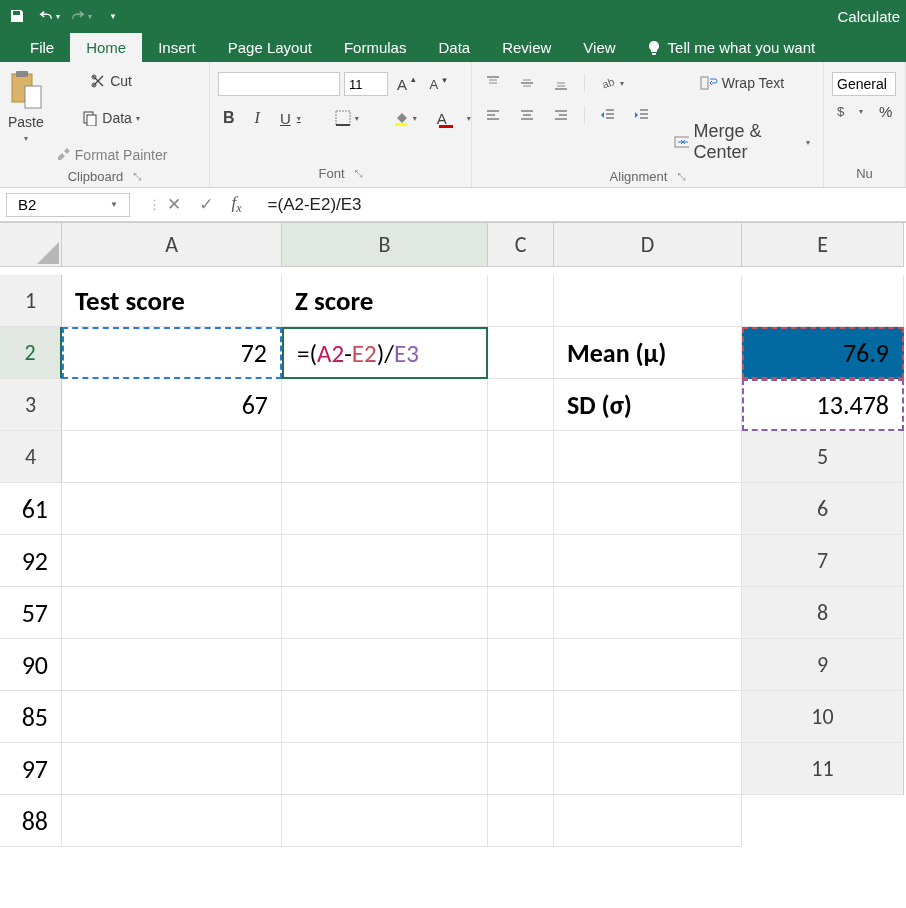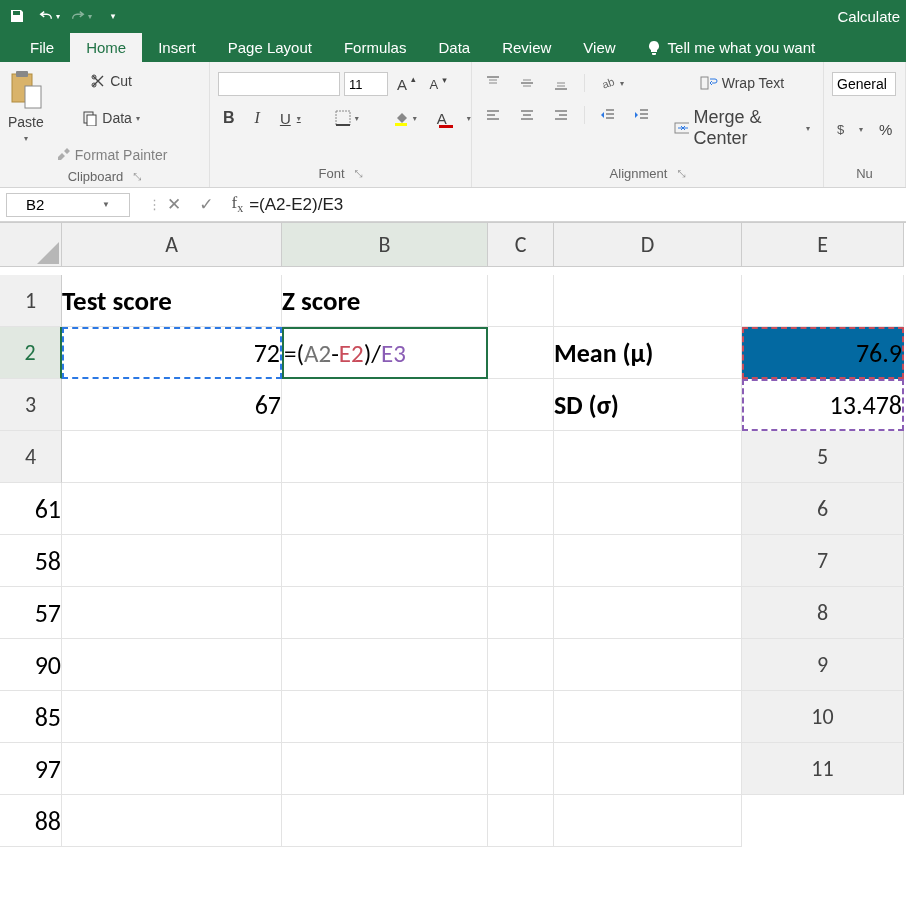--- a/index.html
+++ b/index.html
@@ -23,46 +23,46 @@
   .vstack { display: flex; flex-direction: column; gap: 4px; }
   .hstack { display: flex; align-items: center; gap: 4px; }
   .btn-s { padding: 2px 4px; border: 1px solid transparent; display: flex; align-items: center; justify-content: center; gap: 4px; cursor: pointer; color: #444; }
   .caret { font-size: 8px; color: #666; }
   .sep { width: 1px; background: #e0e0e0; align-self: stretch; margin: 2px 2px; }
   .fontname { width: 122px; height: 24px; border: 1px solid #c9c9c9; background: #fff; font-size: 13px; padding: 2px 4px; }
   .fontsize { width: 44px; height: 24px; border: 1px solid #c9c9c9; background: #fff; font-size: 13px; padding: 2px 4px; text-align: left; }
   .numfmt { width: 64px; height: 24px; border: 1px solid #c9c9c9; background: #fff; padding: 2px 4px; font-size: 14px; }
   
   .fxrow { display: flex; align-items: center; height: 34px; border-bottom: 1px solid #d4d4d4; }
-  .namebox { width: 124px; border: 1px solid #c9c9c9; background: #fff; padding: 2px 19px; margin: 4px 8px 4px 6px; display: flex; align-items: center; height: 24px; font-size: 15px;}
+  .namebox { width: 124px; border: 1px solid #c9c9c9; background: #fff; padding: 2px 11px; margin: 4px 8px 4px 6px; display: flex; align-items: center; height: 24px; font-size: 15px;}
   .namebox .dd { margin-left: auto; font-size: 8px; color: #666; }
   .fxdots { color: #a8a8a8; margin: 0 6px 0 10px; }
   .fxbtns { display: flex; align-items: center; gap: 18px; color: #888; font-size: 15px; }
-  .fxlabel { font-family: "Times New Roman", serif; font-size: 17px; margin: 0 0 0 18px; color: #555;}
+  .fxlabel { font-style: italic; font-family: "Times New Roman", serif; font-size: 17px; margin: 0 20px 0 18px; color: #555;}
   .formulabar { flex: 1; padding: 2px 6px; font-size: 17px; color: #222; border: none; outline: none;}
   
   .grid { display: grid; grid-template-columns: 62px 220px 206px 66px 188px 162px; grid-auto-rows: 52px; font-size: 26px; font-family: Calibri, sans-serif; border-top: 1px solid #ccc; }
   .headrow { display: contents; }
   .corner { background: #f0f0f0; border-right: 1px solid #ccc; border-bottom: 1px solid #ccc; height: 44px; position: relative; }
   .corner::after { content: ""; position: absolute; right: 2px; bottom: 2px; width: 0; height: 0; border-left: 22px solid transparent; border-bottom: 22px solid #b7b7b7; }
   .ch { background: #f0f0f0; border-right: 1px solid #ccc; border-bottom: 1px solid #ccc; text-align: center; font-size: 22px; color: #444; height: 44px; display: flex; align-items: center; justify-content: center; }
   .ch.activecol { background: #e1e8e1; }
   .rh { background: #f0f0f0; border-right: 1px solid #ccc; border-bottom: 1px solid #e3e3e3; text-align: center; font-size: 22px; color: #444; display: flex; align-items: center; justify-content: center; }
   .rh.activerow { background: #e1e8e1; color: #217346; border-right: 2px solid #217346; }
-  .cell { border-right: 1px solid #e3e3e3; border-bottom: 1px solid #e3e3e3; padding: 4px 0; display: flex; align-items: center; background: #fff; }
+  .cell { border-right: 1px solid #e3e3e3; border-bottom: 1px solid #e3e3e3; padding: 4px 13px; display: flex; align-items: center; background: #fff; }
   .cell.num { justify-content: flex-end; }
   .cell.bold { font-weight: bold; }
   .cell.hdr { font-weight: bold; font-size: 27px; }
   .cell.editing { border: 2px solid #217346; position: relative; z-index: 3; font-size: 25px; }
   .refA { border: 2px dashed #2b78e4; z-index: 2; position: relative; }
   .refE2 { border: 2px dashed #c94d5b; background: #0369a1; z-index: 2; position: relative; }
   .refE3 { border: 2px dashed #8a5db5; z-index: 2; position: relative; }
   .tok-eq { color: #000; }
   .tok-par { color: #000; }
-  .tok-a2 { color: #737373; }
+  .tok-a2 { color: #be185d; }
   .tok-e2 { color: #c94d5b; }
   .tok-e3 { color: #8a5db5; }
   .tok-op { color: #000; }
 </style>
 </head>
 <body>
 
 <div class="titlebar">
   <div class="qat">
     <span class="ico">
@@ -256,21 +256,21 @@
           <span class="btn-s">
               <svg width="16" height="16">
                 <line x1="6" y1="3" x2="14" y2="3" stroke="#444"></line>
                 <line x1="6" y1="7" x2="14" y2="7" stroke="#444"></line>
                 <line x1="6" y1="11" x2="14" y2="11" stroke="#444"></line>
                 <path d="M1 5l3 3-3 3z" fill="#2b78e4"></path>
               </svg>
             </span>
         </div>
       </div>
-      <div class="vstack" style="gap:10px;padding-top:6px;margin-left:8px">
+      <div class="vstack" style="gap:24px;padding-top:6px;margin-left:8px">
         <div class="btn-s">
             <svg width="18" height="16">
               <rect x="1" y="2" width="7" height="12" fill="none" stroke="#888"></rect>
               <path d="M10 4h5a2 2 0 0 1 0 4h-3" fill="none" stroke="#2b78e4"></path>
               <path d="M12 6l-2 2 2 2" fill="none" stroke="#2b78e4"></path>
             </svg>
             <span style="font-size:14px">Wrap Text</span>
           </div>
         <div class="btn-s">
             <svg width="18" height="16">
@@ -282,21 +282,21 @@
           </div>
       </div>
     </div>
     <div class="label">
         <span>Alignment</span>
         <span class="dialoglauncher">⤡</span>
       </div>
   </div>
 
   <div class="group" style="flex:1;min-width:70px">
-    <div class="body vstack" style="gap:22px;padding-top:6px">
+    <div class="body vstack" style="gap:4px;padding-top:6px">
       <input class="numfmt" value="General" style="">
       <div class="hstack" style="gap:6px">
         <span class="btn-s">
             <svg width="18" height="16">
               <text x="0" y="12" font-size="13" fill="#555">$</text>
             </svg>
             <span class="caret">▾</span>
           </span>
         <span class="btn-s" style="font-size:15px">%</span>
       </div>
@@ -368,21 +368,21 @@
   <div class="cell"></div>
 
   <div class="rh">5</div>
   <div class="cell num">61</div>
   <div class="cell"></div>
   <div class="cell"></div>
   <div class="cell"></div>
   <div class="cell"></div>
 
   <div class="rh">6</div>
-  <div class="cell num">58</div>
+  <div class="cell num">92</div>
   <div class="cell"></div>
   <div class="cell"></div>
   <div class="cell"></div>
   <div class="cell"></div>
 
   <div class="rh">7</div>
   <div class="cell num">57</div>
   <div class="cell"></div>
   <div class="cell"></div>
   <div class="cell"></div>

